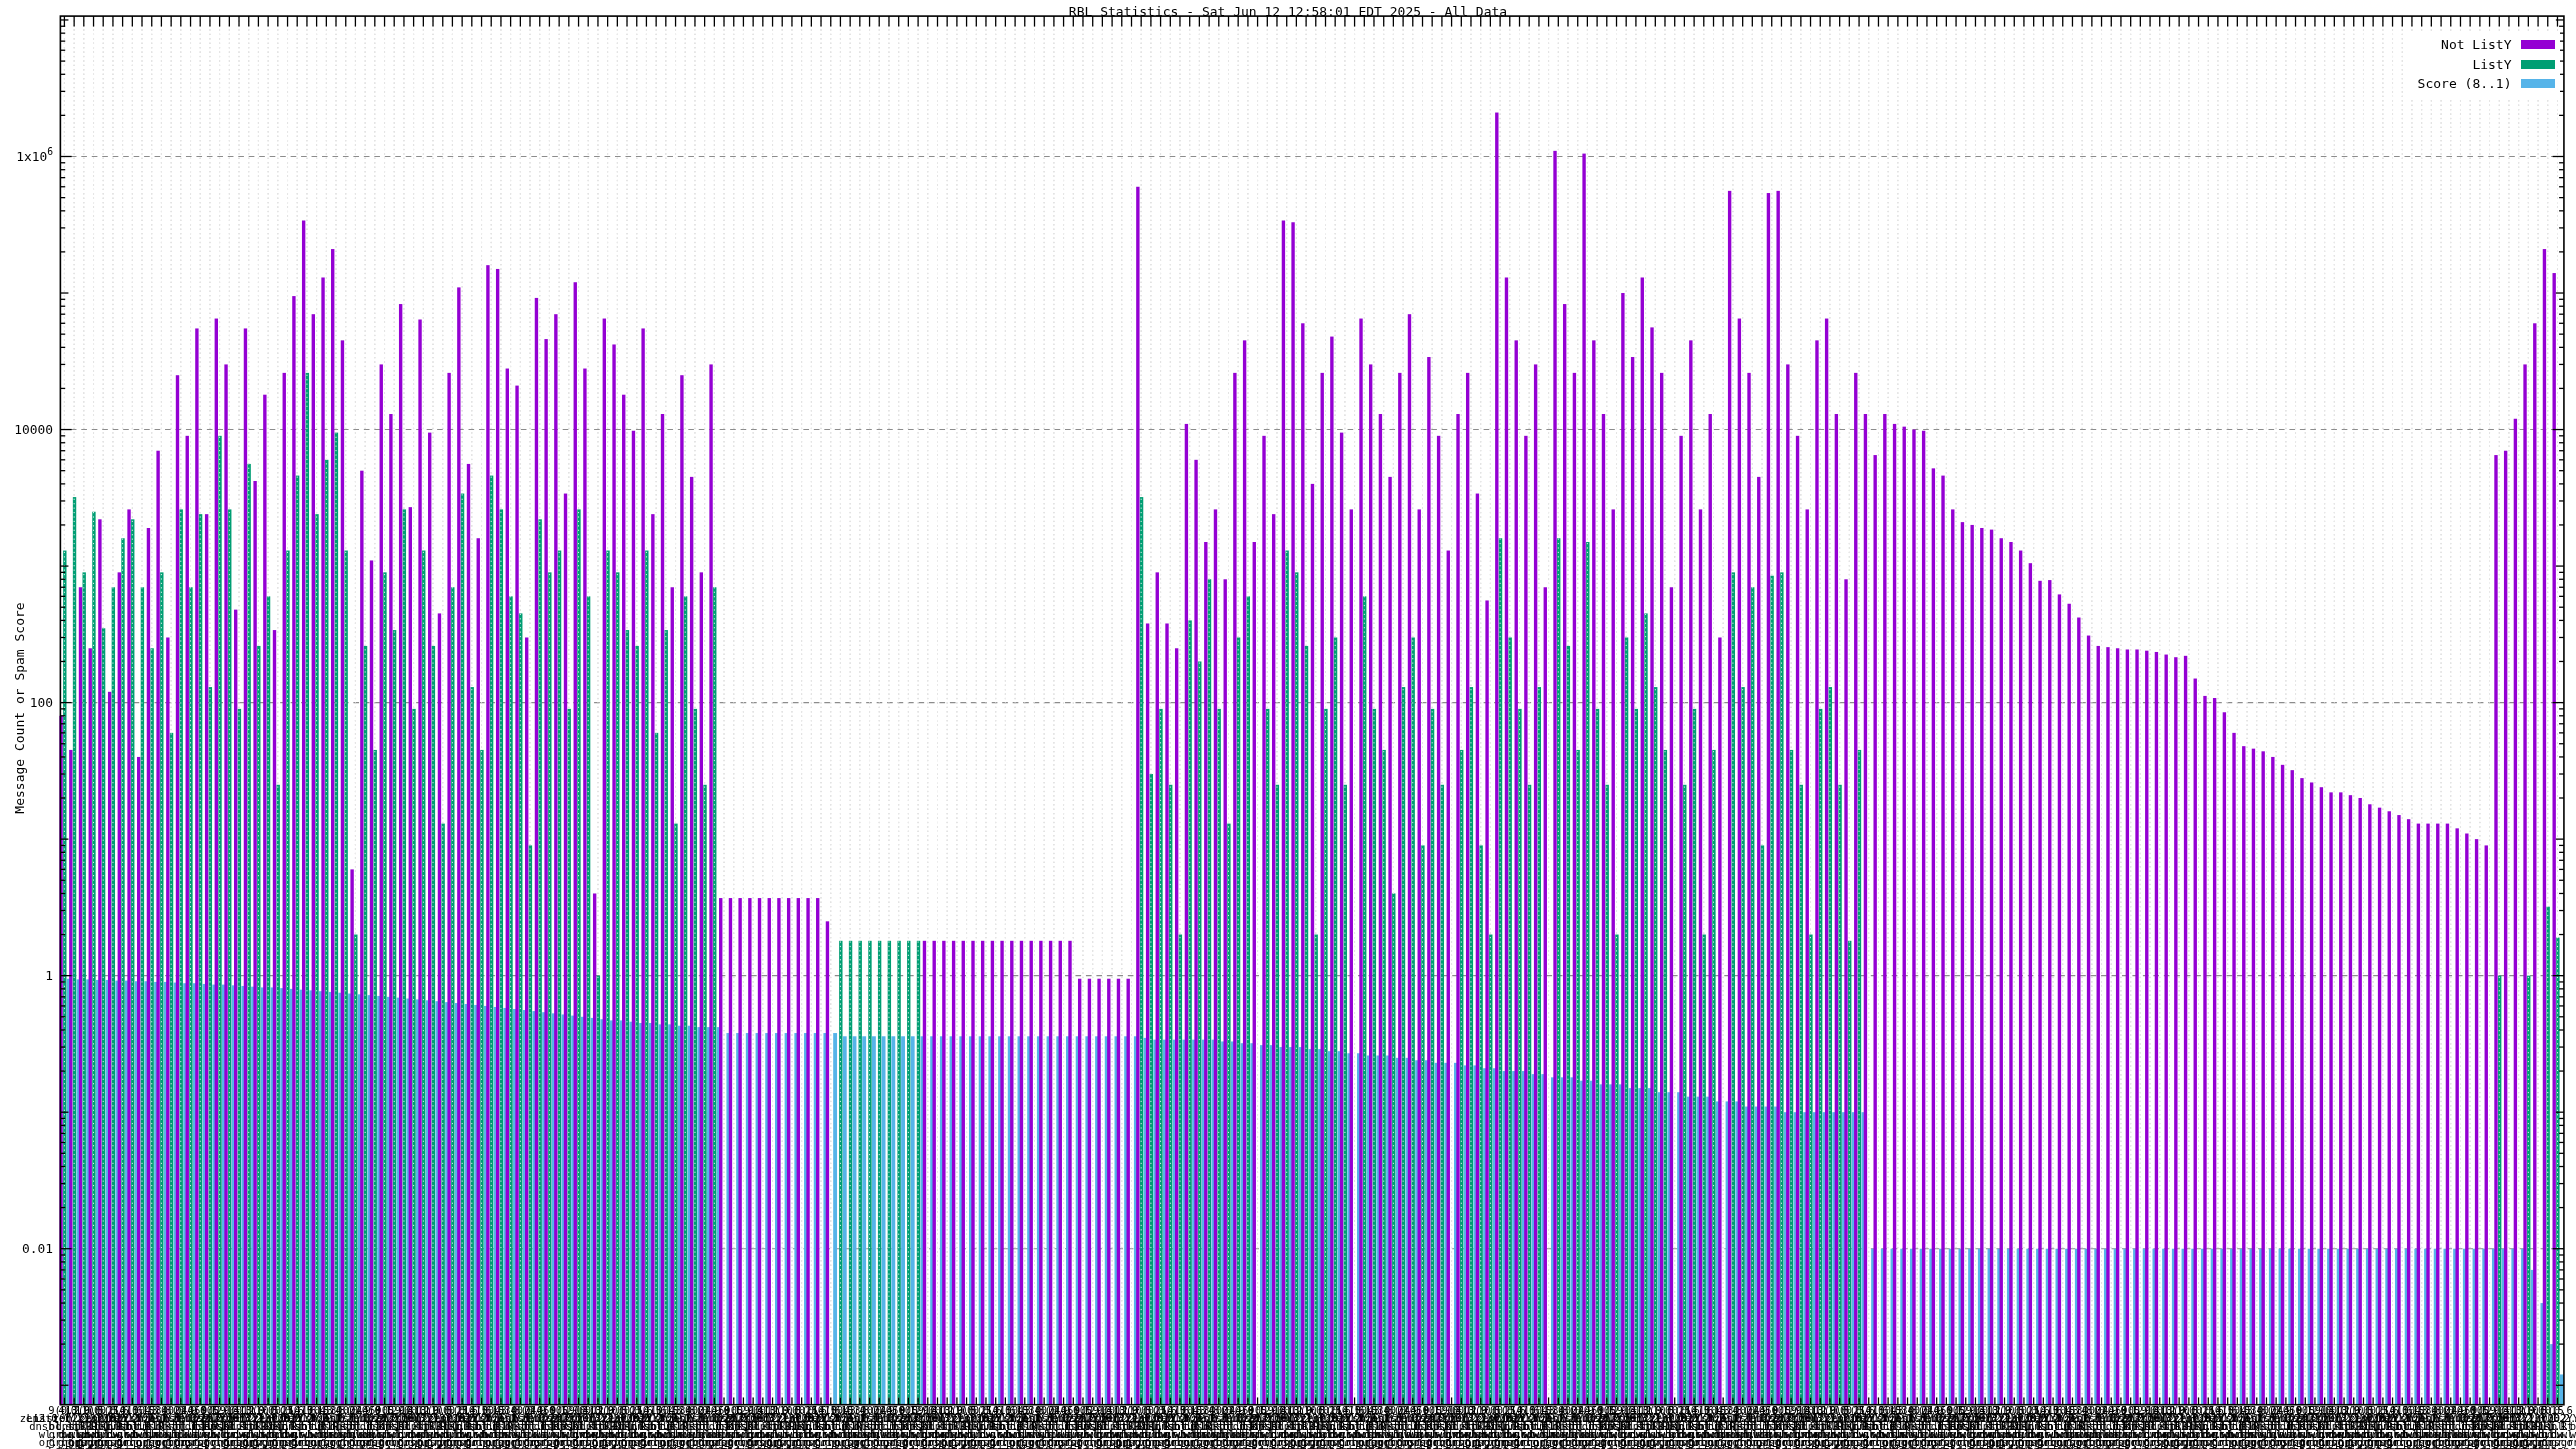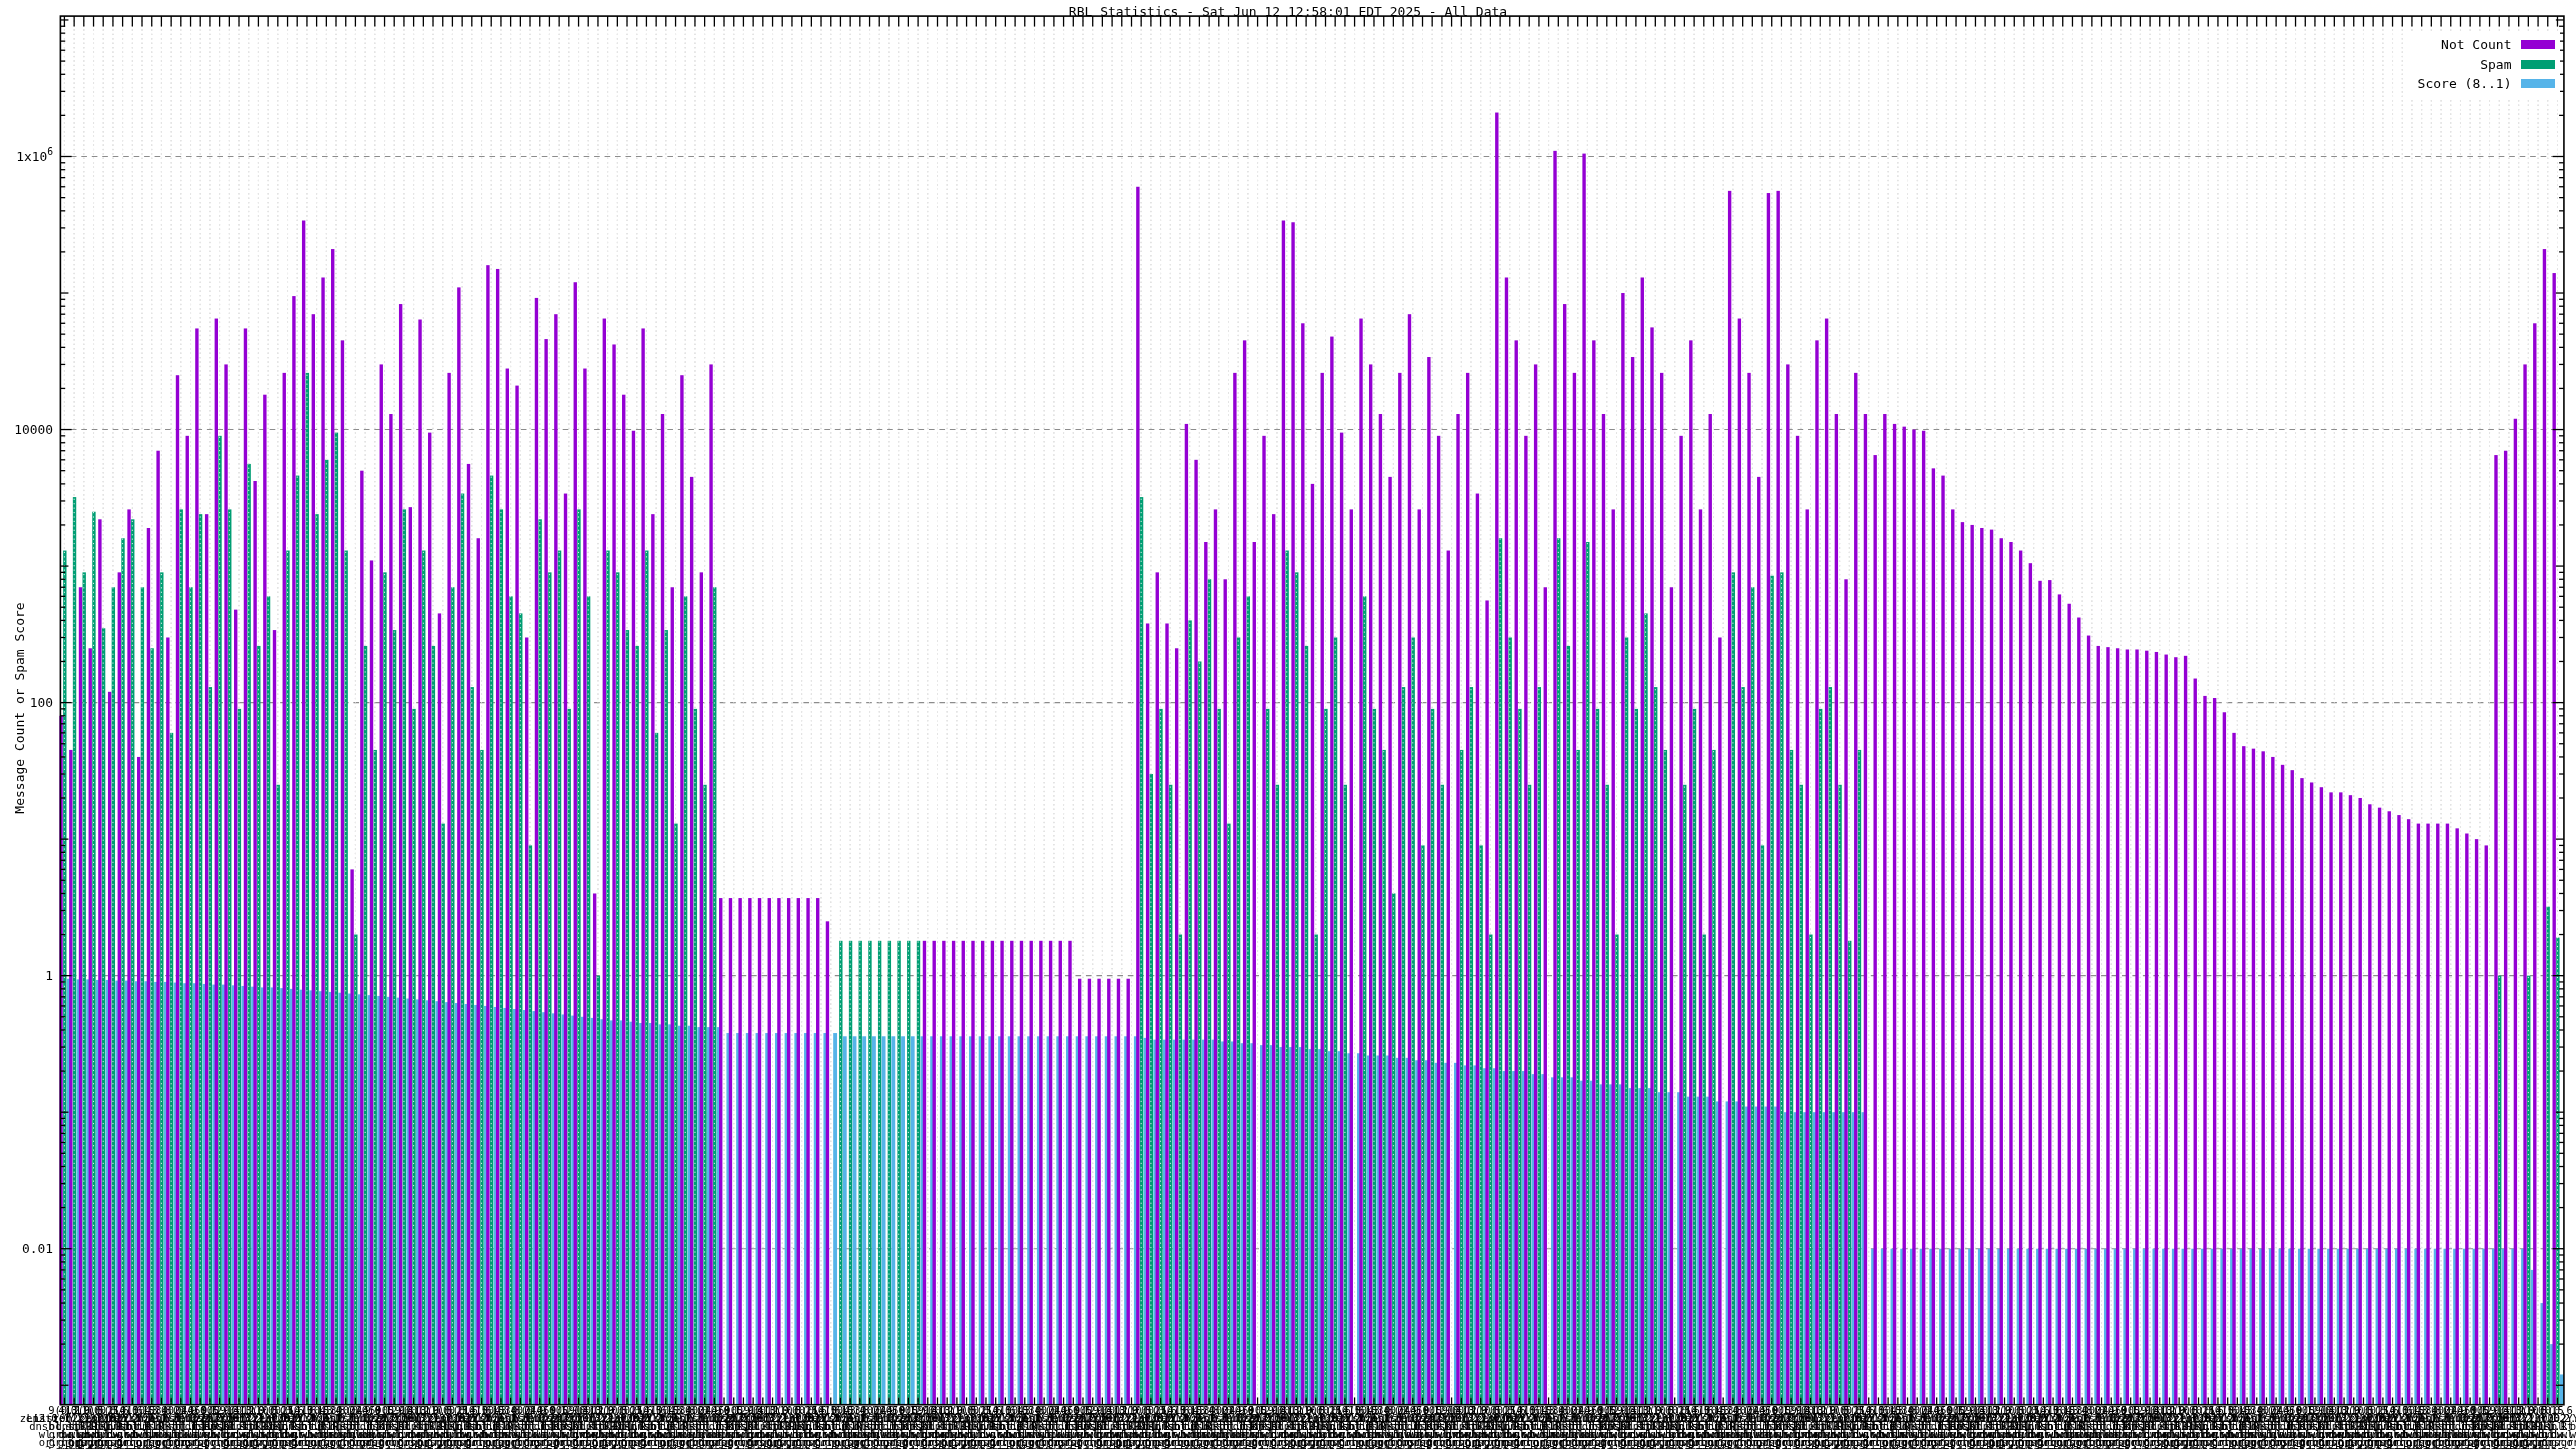--- a/index.html
+++ b/index.html
@@ -1922,25 +1922,25 @@
     <text x="66" y="199.4" font-size="16" font-family="DejaVu Sans Mono, monospace" text-anchor="end">1x10<tspan dy="-7" font-size="12">6</tspan></text>
     <text x="66" y="538.6" font-size="16" font-family="DejaVu Sans Mono, monospace" text-anchor="end">10000</text>
     <text x="66" y="877.8" font-size="16" font-family="DejaVu Sans Mono, monospace" text-anchor="end">100</text>
     <text x="66" y="1217.0" font-size="16" font-family="DejaVu Sans Mono, monospace" text-anchor="end">1</text>
     <text x="66" y="1556.2" font-size="16" font-family="DejaVu Sans Mono, monospace" text-anchor="end">0.01</text>
     <rect x="75" y="20" width="3110" height="1725" fill="none" stroke="#000" stroke-width="2"></rect>
   </svg>
 
 <div class="legend">
   <div class="legend-row">
-    <span class="legend-label">Not Count</span>
+    <span class="legend-label">Not ListY</span>
     <span class="legend-swatch" id="sw0" style="background: rgb(148, 0, 211);"></span>
   </div>
   <div class="legend-row">
-    <span class="legend-label">Spam</span>
+    <span class="legend-label">ListY</span>
     <span class="legend-swatch" id="sw1" style="background: rgb(0, 158, 115);"></span>
   </div>
   <div class="legend-row">
     <span class="legend-label">Score (8..1)</span>
     <span class="legend-swatch" id="sw2" style="background: rgb(86, 180, 233);"></span>
   </div>
 </div>
 
 <div id="xtick-jumble">
     <div class="xtick-label" style="left:64px">9(0.2

